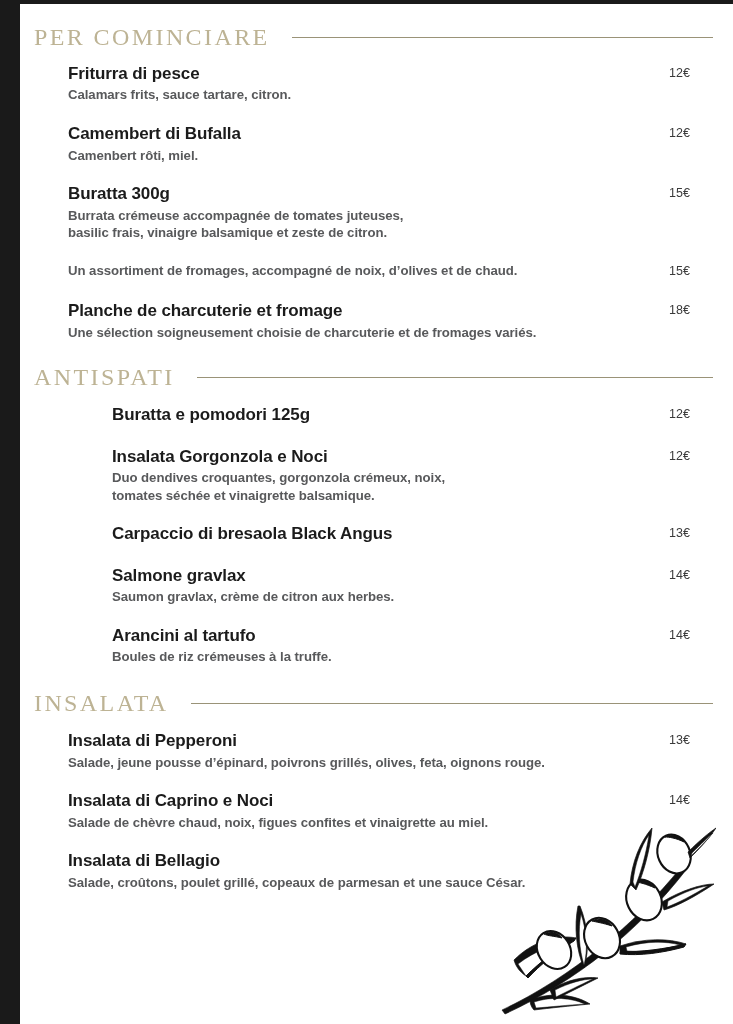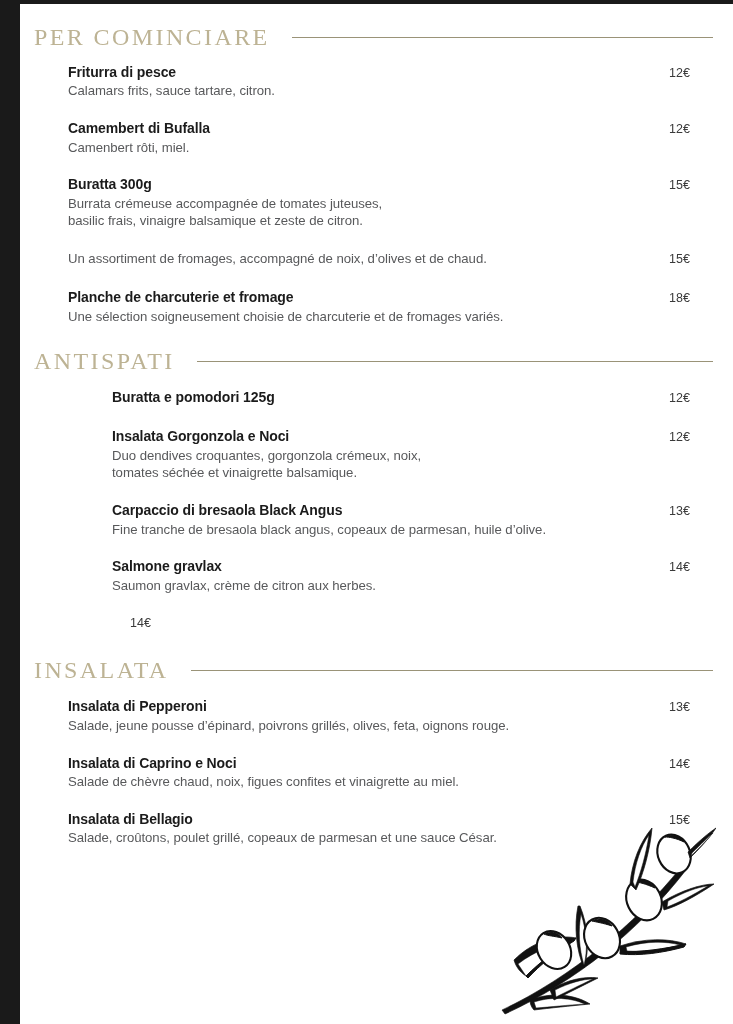--- a/index.html
+++ b/index.html
@@ -68,31 +68,31 @@
     align-items: flex-start;
     justify-content: space-between;
   }
 
   .item-main {
     flex: 0 1 auto;
     min-width: 0;
   }
 
   .item-name {
-    font-size: 14px;
+    font-size: 17px;
     font-weight: 700;
     color: #1b1b1b;
     letter-spacing: -0.1px;
     line-height: 1.32;
     white-space: nowrap;
   }
 
   .item-desc {
     font-size: 13.2px;
-    font-weight: 400;
+    font-weight: 700;
     color: #58595b;
     line-height: 1.34;
     white-space: pre-line;
     letter-spacing: -0.05px;
     margin-top: 1px;
   }
 
   .item-price {
     flex: 0 0 auto;
     font-size: 12.5px;
@@ -189,32 +189,35 @@
             <div class="item-main">
               <div class="item-name">Insalata Gorgonzola e Noci</div>
               <div class="item-desc">Duo dendives croquantes, gorgonzola crémeux, noix,
 tomates séchée et vinaigrette balsamique.</div>
             </div>
             <div class="item-price">12€</div>
           </div>
           <div class="item">
             <div class="item-main">
               <div class="item-name">Carpaccio di bresaola Black Angus</div>
-              <div class="item-desc">Fine tranche de bresaola black angus,  copeaux de parmesan, huile d’olive.</div>
             </div>
             <div class="item-price">13€</div>
           </div>
           <div class="item">
             <div class="item-main">
               <div class="item-name">Salmone gravlax</div>
               <div class="item-desc">Saumon gravlax, crème de citron aux herbes.</div>
             </div>
             <div class="item-price">14€</div>
           </div>
           <div class="item">
+            <div class="item-main">
+              <div class="item-name">Arancini al tartufo</div>
+              <div class="item-desc">Boules de riz crémeuses à la truffe.</div>
+            </div>
             <div class="item-price">14€</div>
           </div>
         </div>
       </div>
       <div class="section" data-section="2">
         <div class="section-head">
           <div class="section-title">INSALATA</div>
           <div class="section-rule"></div>
         </div>
         <div class="items">

